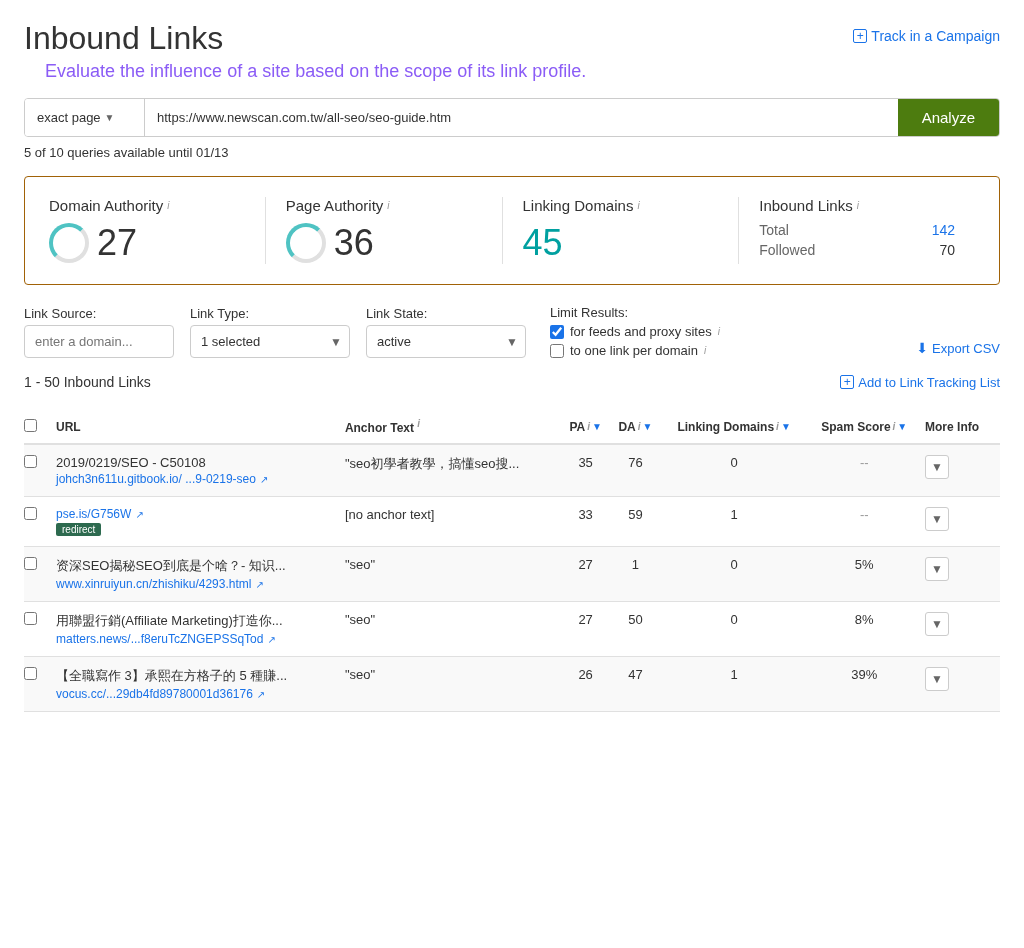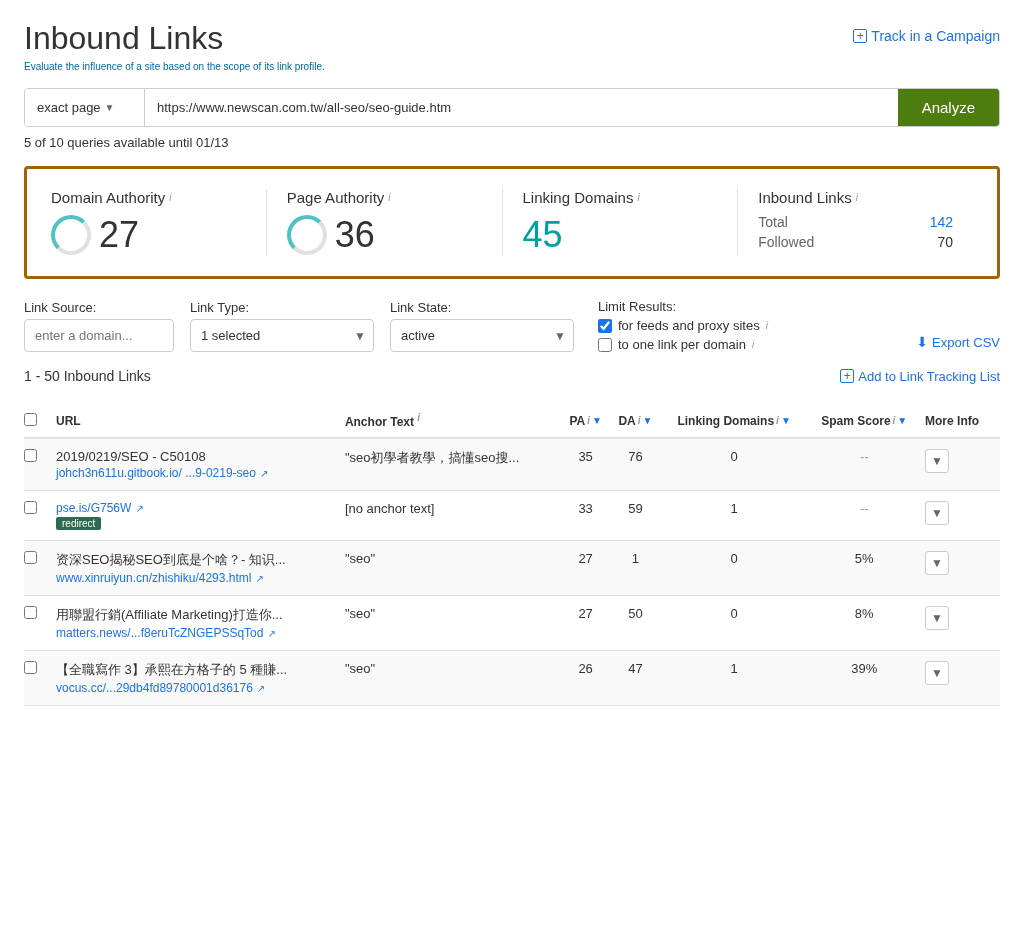--- a/index.html
+++ b/index.html
@@ -1,27 +1,27 @@
 <!DOCTYPE html>
 <html><head>
   <meta charset="utf-8">
   <style>
     * { box-sizing: border-box; margin: 0; padding: 0; }
     body { font-family: -apple-system, BlinkMacSystemFont, 'Segoe UI', Arial, sans-serif; font-size: 14px; color: #333; background: #fff; }
     .page { padding: 20px 24px; max-width: 1024px; }
     .page-title { font-size: 32px; font-weight: 300; color: #333; margin-bottom: 4px; }
-    .page-subtitle { font-size: 10px; color: #0369a1; }
+    .page-subtitle { font-size: 18px; color: #8b5cf6; margin-left: 21px; }
     .header-row { display: flex; justify-content: space-between; align-items: flex-start; margin-bottom: 16px; }
     .track-campaign { color: #1a73e8; font-size: 14px; text-decoration: none; display: flex; align-items: center; gap: 4px; white-space: nowrap; margin-top: 8px; }
     .search-bar { display: flex; gap: 0; margin-bottom: 8px; border: 1px solid #ccc; border-radius: 4px; overflow: hidden; }
     .page-type-select { display: flex; align-items: center; gap: 4px; padding: 0 12px; background: #fff; border-right: 1px solid #ccc; font-size: 13px; cursor: pointer; min-width: 120px; }
     .url-input { flex: 1; border: none; outline: none; padding: 10px 12px; font-size: 13px; color: #333; }
     .analyze-btn { background: #4d7c0f; color: #fff; border: none; padding: 10px 24px; font-size: 15px; font-weight: 500; cursor: pointer; white-space: nowrap; }
     .queries-info { font-size: 13px; color: #333; margin-bottom: 16px; font-weight: 500; }
-    .metrics-card { border: 3px solid #a16207; border-radius: 4px; display: flex; padding: 20px 24px; margin-bottom: 20px; gap: 0; }
+    .metrics-card { border: 1px solid #a16207; border-radius: 4px; display: flex; padding: 20px 24px; margin-bottom: 20px; gap: 0; }
     .metric { flex: 1; padding: 0 20px; border-right: 1px solid #e0e0e0; }
     .metric:first-child { padding-left: 0; }
     .metric:last-child { border-right: none; }
     .metric-label { font-size: 15px; font-weight: 400; color: #333; margin-bottom: 8px; display: flex; align-items: center; gap: 4px; }
     .metric-value { font-size: 36px; font-weight: 300; color: #333; display: flex; align-items: center; gap: 8px; }
     .metric-value.teal { color: #00a0a0; }
     .circle-gauge { width: 40px; height: 40px; border-radius: 50%; border: 4px solid #e0e0e0; border-top-color: #4fc3c3; border-left-color: #4fc3c3; display: inline-block; flex-shrink: 0; }
     .inbound-links-metric { flex: 1; padding-left: 20px; }
     .inbound-row { display: flex; justify-content: space-between; align-items: center; margin-bottom: 4px; }
     .inbound-label { font-size: 14px; color: #666; }
@@ -53,21 +53,21 @@
     .url-link { color: #1a73e8; font-size: 12px; text-decoration: none; display: flex; align-items: center; gap: 4px; }
     .external-icon { font-size: 10px; color: #1a73e8; }
     .redirect-badge { display: inline-block; background: #2d6a4f; color: #fff; font-size: 10px; padding: 1px 6px; border-radius: 2px; margin-top: 2px; }
     .anchor-text { color: #333; font-size: 13px; }
     .num-col { text-align: center; color: #333; }
     .dash { color: #999; }
     .pct { color: #333; }
     .expand-btn { width: 24px; height: 24px; border: 1px solid #ccc; border-radius: 3px; background: #fff; display: flex; align-items: center; justify-content: center; cursor: pointer; font-size: 12px; color: #666; }
     .info-i { font-size: 10px; color: #999; cursor: help; font-style: italic; vertical-align: super; }
     .select-wrapper { position: relative; display: inline-block; }
-    .select-wrapper select { appearance: none; -webkit-appearance: none; border: 1px solid #ccc; border-radius: 4px; padding: 8px 28px 8px 10px; font-size: 13px; color: #333; background: #fff; cursor: pointer; width: 184px; }
+    .select-wrapper select { appearance: none; -webkit-appearance: none; border: 1px solid #ccc; border-radius: 4px; padding: 8px 28px 8px 10px; font-size: 13px; color: #333; background: #fff; cursor: pointer; width: 160px; }
     .select-arrow { position: absolute; right: 8px; top: 50%; transform: translateY(-50%); pointer-events: none; color: #666; font-size: 12px; }
   </style>
 </head>
 <body>
 
 <div class="page">
 
   <div class="header-row">
     <div>
       <h1 class="page-title">Inbound Links</h1>

